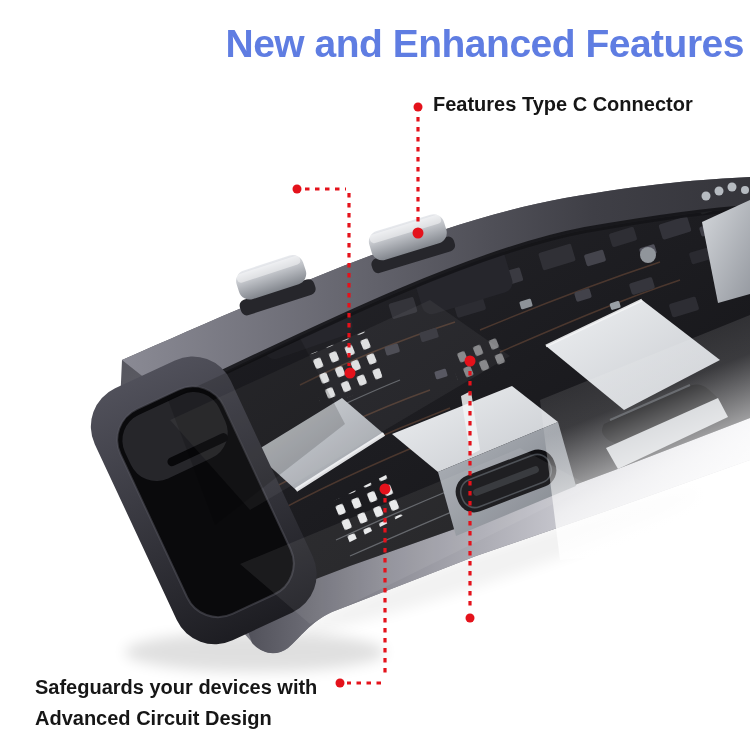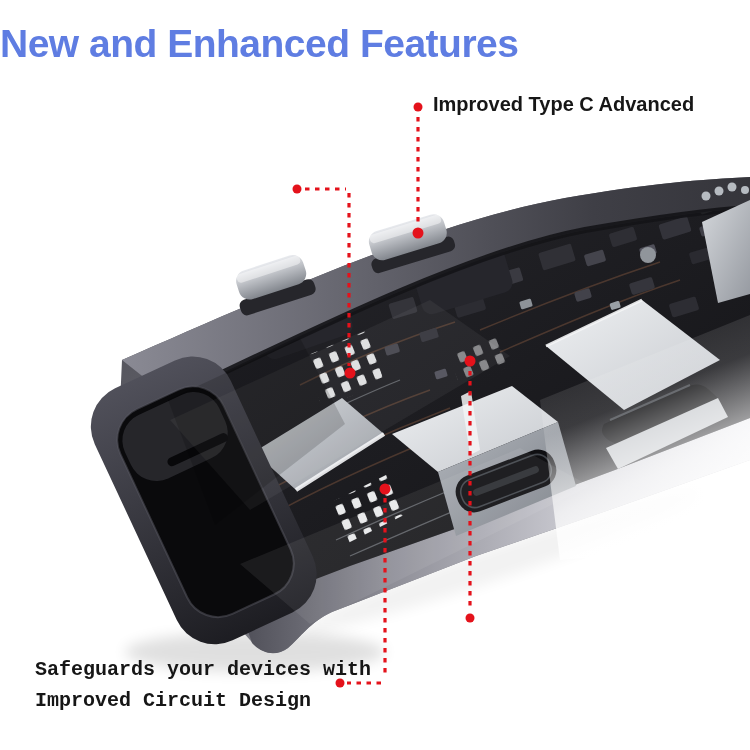--- a/index.html
+++ b/index.html
@@ -7,32 +7,32 @@
     --title-blue:#5f7de2;
     --text-dark:#161616;
   }
   html,body{margin:0;padding:0;background:#ffffff;}
   .stage{
     position:relative;width:750px;height:750px;background:#ffffff;
     overflow:hidden;font-family:"Liberation Sans", sans-serif;
   }
   .render-svg{position:absolute;left:0;top:0;}
   .page-title{
-    position:absolute;left:0;right:6px;top:22px;text-align:left;
+    position:absolute;left:0;right:6px;top:22px;text-align:right;
     font-size:39px;font-weight:700;letter-spacing:-0.5px;
     color:var(--title-blue);
   }
   .callout-label{
     position:absolute;font-size:20px;font-weight:700;color:var(--text-dark);
     white-space:nowrap;
   }
   .label-type-c{left:433px;top:93px;}
   .label-temperature{left:8px;top:176px;}
   .label-wifi{left:484px;top:607px;}
-  .label-circuit{left:35px;top:654px;line-height:31px;font-family:Liberation Mono, monospace;}
+  .label-circuit{left:35px;top:672px;line-height:31px;}
   .label-circuit span{display:block;}
   .callout-stroke{stroke:var(--accent-red);stroke-width:3.2;fill:none;stroke-dasharray:4.5 5.5;}
   .callout-dot{fill:var(--accent-red);}
 </style>
 </head>
 <body>
 
 <div class="stage">
 
   <svg class="render-svg" width="750" height="750" viewBox="0 0 750 750">
@@ -235,18 +235,18 @@
     <g>
       <circle class="callout-dot" cx="385" cy="489" r="5.5"></circle>
       <line class="callout-stroke" x1="385" y1="498" x2="385" y2="678"></line>
       <line class="callout-stroke" x1="381" y1="683" x2="347" y2="683"></line>
       <circle class="callout-dot" cx="340" cy="683" r="4.5"></circle>
     </g>
   </svg>
 
   <div class="page-title">New and Enhanced Features</div>
 
-  <div class="callout-label label-type-c">Improved Type C Advanced</div>
+  <div class="callout-label label-type-c">Features Type C Connector</div>
   <div class="callout-label label-circuit">
     <span>Safeguards your devices with</span>
-    <span>Improved Circuit Design</span>
+    <span>Advanced Circuit Design</span>
   </div>
 </div>
 
 </body></html>

